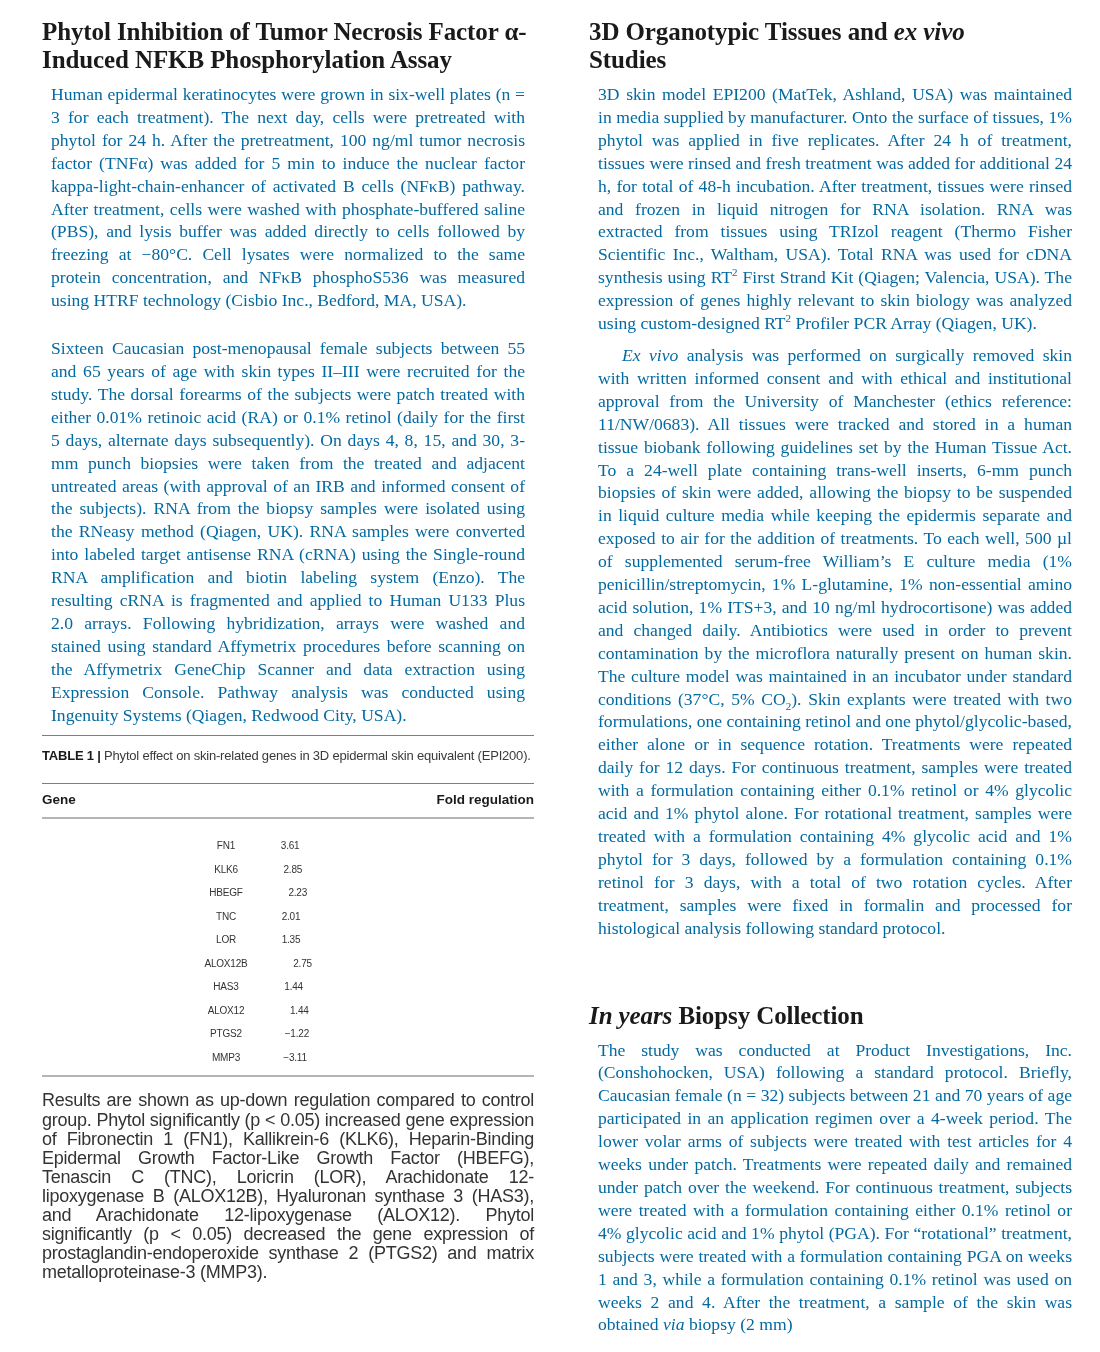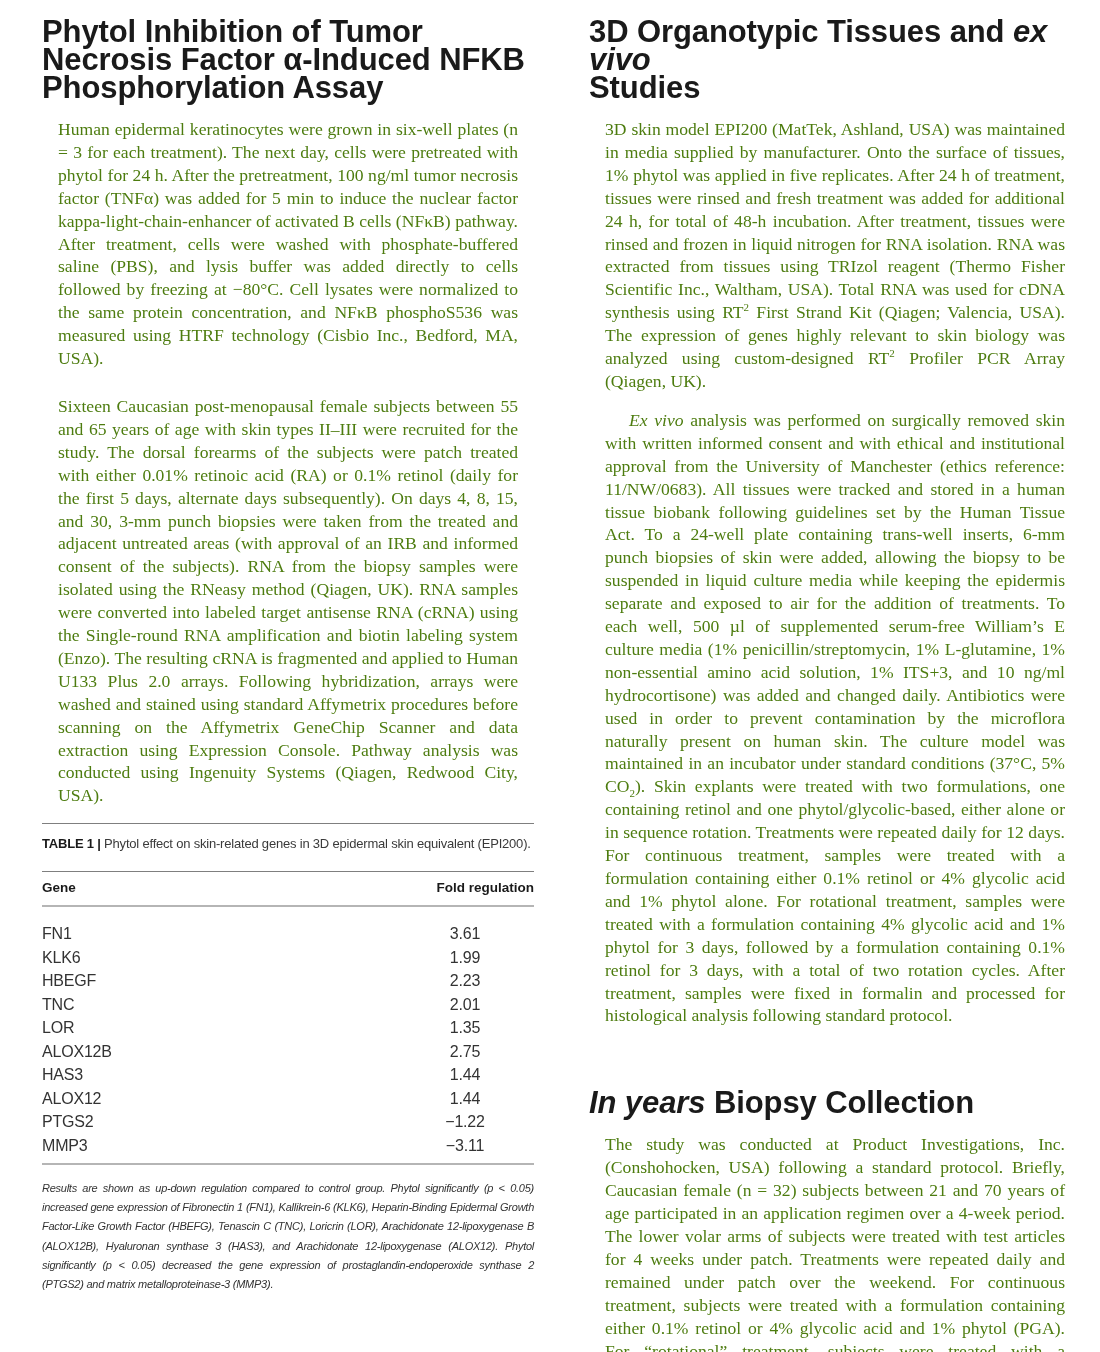--- a/index.html
+++ b/index.html
@@ -1,47 +1,47 @@
 <!DOCTYPE html>
 <html><head>
   <meta charset="utf-8">
   <style>
     html, body { margin: 0; padding: 0; background: #ffffff; }
     body { width: 1100px; height: 1352px; position: relative; overflow: hidden; color: #231f20; }
     .col { position: absolute; top: 18px; width: 492px; }
     .col-left { left: 42px; }
     .col-right { left: 589px; }
     h2.section-heading {
-      font-family: Liberation Sans, sans-serif; font-weight: 700; font-size: 31px;
+      font-family: Liberation Serif, serif; font-weight: 700; font-size: 25px;
       line-height: 28px; margin: 0; color: #1a1a1a; letter-spacing: -0.1px;
     }
     p.body-text {
       font-family: "Liberation Serif", serif; font-size: 17.6px; line-height: 22.9px;
-      margin: 16px; text-align: justify; color: #4d7c0f;
+      margin: 9px; text-align: justify; color: #0369a1;
     }
     p.body-text.indent { text-indent: 24px; }
     .gap-heading-left2 { margin-top: 25px; }
     .table-block { }
     .table-caption {
       font-family: "Liberation Sans", sans-serif; font-size: 13px; line-height: 19px;
       color: #3a3a3a; margin: 0 0 18px 0; letter-spacing: -0.2px;
     }
     .table-caption .cap-label { font-weight: 700; color: #1a1a1a; }
     .rule-top { border-top: 1.5px solid #7f7f7f; }
     .rule-mid { border-top: 2.5px solid #b5b5b5; }
     .table-head {
       display: flex; justify-content: space-between; font-family: "Liberation Sans", sans-serif;
       font-size: 13.5px; font-weight: 700; padding: 8px 0 10px 0; color: #1a1a1a;
     }
     .table-body { padding-top: 15px; padding-bottom: 6px; }
-    .trow { display: flex; justify-content: space-between; font-family: "Liberation Sans", sans-serif;
-      font-size: 16px; line-height: 23.5px; color: #333; letter-spacing: -0.2px; }
+    .trow { display: flex; justify-content: center; font-family: "Liberation Sans", sans-serif;
+      font-size: 10px; line-height: 23.5px; color: #333; letter-spacing: -0.2px; }
     .trow .val { width: 110px; text-align: center; padding-right: 14px; }
     .table-foot {
-      font-family: "Liberation Sans", sans-serif; font-style: italic; font-size: 11px;
+      font-family: "Liberation Sans", sans-serif; font-size: 18px;
       line-height: 19.1px; color: #333; text-align: justify; margin-top: 14px; letter-spacing: -0.25px;
     }
     .gap-heading-right2 { margin-top: 62px; }
     sup { font-size: 11px; line-height: 0; }
     sub { font-size: 11px; line-height: 0; }
   </style>
 </head>
 <body>
 
 <div class="col col-left">
@@ -66,21 +66,21 @@
       <span>Fold regulation</span>
     </div>
     <div class="rule-mid"></div>
     <div class="table-body">
       <div class="trow">
           <span>FN1</span>
           <span class="val">3.61</span>
         </div>
       <div class="trow">
           <span>KLK6</span>
-          <span class="val">1.99</span>
+          <span class="val">2.85</span>
         </div>
       <div class="trow">
           <span>HBEGF</span>
           <span class="val">2.23</span>
         </div>
       <div class="trow">
           <span>TNC</span>
           <span class="val">2.01</span>
         </div>
       <div class="trow">

